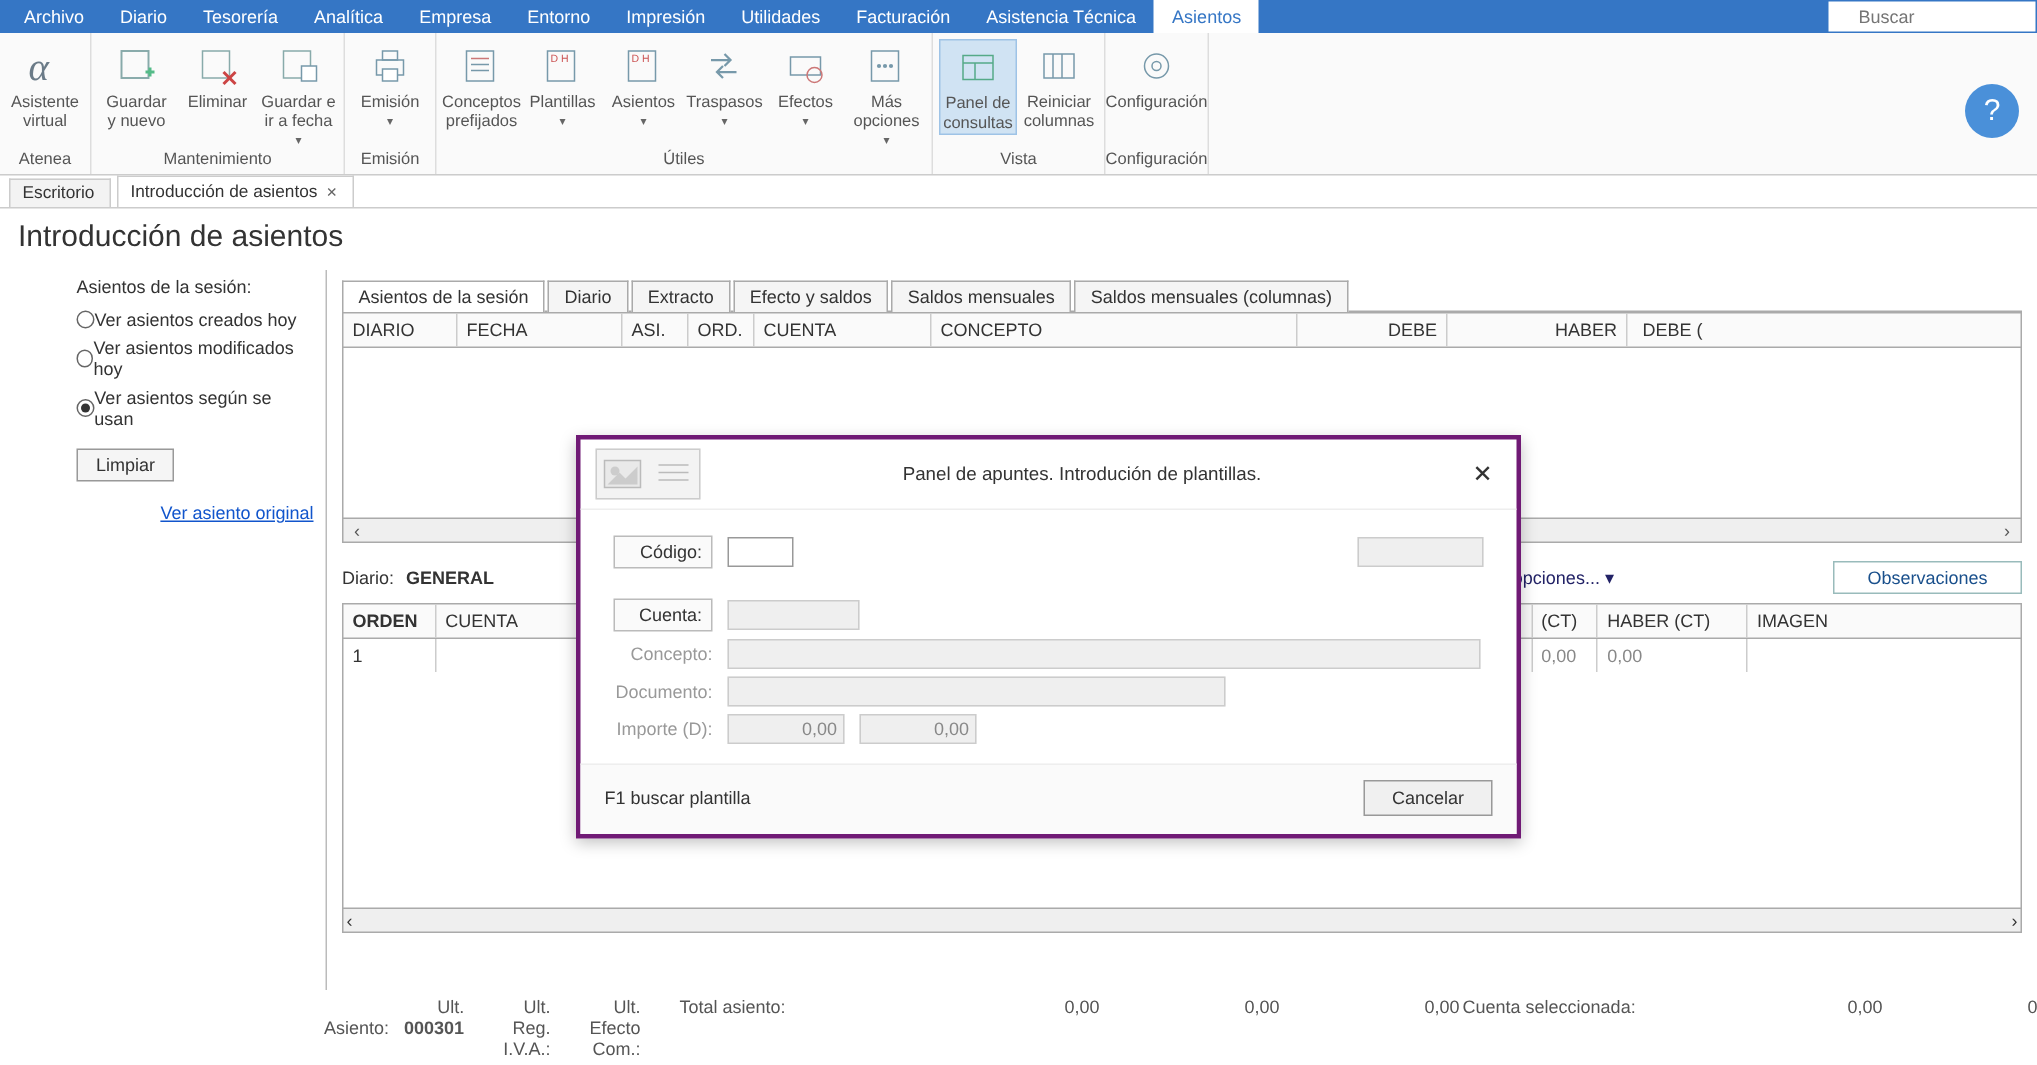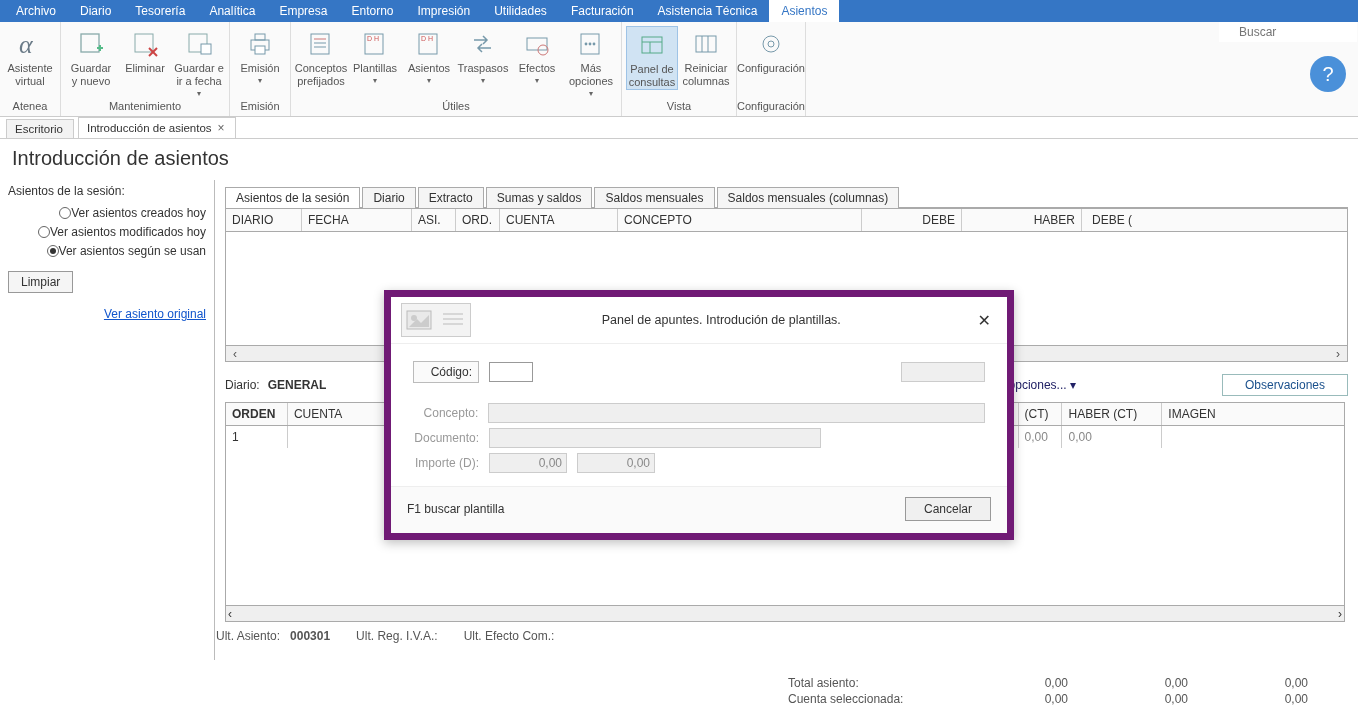--- a/index.html
+++ b/index.html
@@ -3,21 +3,21 @@
 <meta charset="utf-8">
 <style>
 * { box-sizing: border-box; margin: 0; padding: 0; }
 body { font-family: "Segoe UI", Tahoma, sans-serif; font-size: 12px; color: #333; background: #fff; width: 1358px; height: 710px; overflow: hidden; position: relative; }
 
 
 .menubar { height: 22px; background: #3576c5; display: flex; align-items: stretch; padding-left: 4px; }
 .menubar .item { padding: 0 12px; color: #fff; display: flex; align-items: center; cursor: default; }
 .menubar .item.active { background: #fff; color: #3576c5; }
 .menubar .search-wrap { margin-left: auto; width: 140px; padding: 1px; }
-.menubar .search-wrap input { width: 100%; height: 100%; border: none; font-size: 12px; padding: 2px 20px; color: #7f1d1d; margin-top: 21px; }
+.menubar .search-wrap input { width: 100%; height: 100%; border: none; font-size: 12px; padding: 2px 20px; color: #7f1d1d; }
 
 
 .ribbon { height: 95px; border-bottom: 1px solid #ccc; display: flex; background: #fafafa; }
 .rib-group { border-right: 1px solid #ddd; display: flex; flex-direction: column; }
 .rib-items { flex: 1; display: flex; align-items: flex-start; padding: 4px 4px 0; gap: 2px; }
 .rib-btn { width: 52px; text-align: center; color: #555; display: flex; flex-direction: column; align-items: center; padding-top: 2px; cursor: default; }
 .rib-btn.wide { width: 60px; }
 .rib-btn.active { background: #d0e3f3; border: 1px solid #9ec3e6; }
 .rib-btn .ico { width: 32px; height: 32px; display: flex; align-items: center; justify-content: center; margin-bottom: 2px; }
 .rib-btn .lbl { font-size: 11px; line-height: 13px; }
@@ -27,24 +27,24 @@
 .help-circle { position: absolute; right: 12px; top: 56px; width: 36px; height: 36px; border-radius: 50%; background: #4a90d9; color: #fff; display: flex; align-items: center; justify-content: center; font-size: 20px; }
 
 
 .doc-tabs { height: 22px; display: flex; border-bottom: 1px solid #ccc; padding-left: 6px; gap: 4px; align-items: flex-end; }
 .doc-tab { border: 1px solid #ccc; border-bottom: none; padding: 3px 10px 3px 8px; font-size: 11.5px; background: #f3f3f3; display: flex; align-items: center; gap: 6px; }
 .doc-tab.active { background: #fff; }
 .doc-tab .x { color: #666; font-size: 12px; }
 
 .page-title { font-size: 20px; padding: 8px 12px 10px; color: #333; }
 
-.main-split { display: flex; height: 480px; }
+.main-split { display: flex; height: 480px; margin-left: 43px; }
 .leftpanel { width: 215px; border-right: 1px solid #bbb; padding: 4px 8px; }
 .leftpanel .caption { color: #333; margin-bottom: 8px; }
-.radio-row { display: flex; align-items: center; gap: 0; margin: 5px 0; color: #333; justify-content: flex-end; }
+.radio-row { display: flex; align-items: center; gap: 0; margin: 5px 0; color: #333; }
 .radio { width: 12px; height: 12px; border: 1px solid #666; border-radius: 50%; display: flex; align-items: center; justify-content: center; }
 .radio.sel::after { content: ""; width: 6px; height: 6px; background: #333; border-radius: 50%; }
 .btn { border: 1px solid #999; background: #f5f5f5; padding: 3px 12px; font-size: 12px; cursor: default; display: inline-block; margin-top: 8px; }
 .link { color: #1155cc; text-decoration: underline; cursor: pointer; display: block; text-align: right; margin-top: 14px; }
 
 .rightarea { flex: 1; padding: 6px 10px 0; display: flex; flex-direction: column; }
 .subtabs { display: flex; gap: 2px; border-bottom: 1px solid #aaa; }
 .subtab { border: 1px solid #aaa; border-bottom: none; padding: 3px 10px; font-size: 12px; background: #f5f5f5; position: relative; top: 1px; }
 .subtab.active { background: #fff; }
 
@@ -62,38 +62,38 @@
 .btn-out { border: 1px solid #9bb; background: #fff; color: #1a508c; padding: 3px 22px; }
 
 .grid2-head { display: flex; border: 1px solid #aaa; background: #fafafa; width: 1120px; }
 .grid2-body { border: 1px solid #aaa; border-top: none; height: 180px; display: flex; flex-direction: column; width: 1120px; }
 .grid2-row { display: flex; }
 .gc { border-right: 1px solid #ccc; padding: 4px 6px; font-size: 12px; }
 .gc.l { text-align: left; }
 .hscroll2 { height: 16px; border: 1px solid #aaa; border-top: none; background: #efefef; display: flex; align-items: center; justify-content: space-between; padding: 0 2px; width: 1120px; }
 
 
-.dialog { position: absolute; left: 384px; top: 290px; width: 630px; background: #fff; border: 7px solid #701a75; box-shadow: 0 3px 10px rgba(0,0,0,0.25); z-index: 100; }
+.dialog { position: absolute; left: 384px; top: 290px; width: 630px; background: #fff; border: 3px solid #701a75; box-shadow: 0 3px 10px rgba(0,0,0,0.25); z-index: 100; }
 .dlg-head { display: flex; align-items: center; padding: 6px 10px; border-bottom: 1px solid #eee; }
 .dlg-head .hicon { width: 70px; height: 34px; border: 1px solid #ccc; background: #f3f3f3; display:flex; align-items:center; justify-content:space-around; }
 .dlg-head .title { flex: 1; text-align: center; font-size: 12.5px; color: #333; }
 .dlg-head .close { font-size: 16px; color: #333; padding: 0 6px; cursor: default; }
 .dlg-body { padding: 12px 22px 8px; }
 .frow { display: flex; align-items: center; margin: 5px 0; gap: 10px; }
 .flbl { width: 66px; text-align: right; border: 0; color: #555; font-size: 12px; }
 .flbl.box { border: 1px solid #bbb; background: #fafafa; padding: 3px 6px; color: #333; }
 .finput { border: 1px solid #999; height: 20px; }
 .finput.dis { background: #efefef; border: 1px solid #ccc; }
 .dlg-foot { display: flex; align-items: center; justify-content: space-between; padding: 10px 16px 12px; border-top: 1px solid #eee; background: #fafafa; }
 .btn-d { border: 1px solid #999; background: #f0f0f0; padding: 4px 18px; }
 
 
 .statusbar { position: absolute; left: 216px; bottom: 4px; right: 10px; display: flex; font-size: 12px; color: #555; gap: 26px; }
 .status-left { flex: 1.3; display: flex; gap: 26px; text-align: right; }
-.status-right { display: flex; flex-direction: column; gap: 2px; min-width: 560px; margin-top: 47px; }
+.status-right { display: flex; flex-direction: row; gap: 2px; min-width: 560px; }
 .srow { display: flex; gap: 40px; }
 .srow .slbl { width: 160px; }
 .srow .sval { width: 80px; text-align: right; }
 
 svg { display: block; }
 </style>
 </head>
 <body>
 
 <div class="menubar">
@@ -325,21 +325,21 @@
       </div>
     <span class="btn">Limpiar</span>
     <span class="link">Ver asiento original</span>
   </div>
 
   <div class="rightarea">
     <div class="subtabs">
       <div class="subtab active">Asientos de la sesión</div>
       <div class="subtab">Diario</div>
       <div class="subtab">Extracto</div>
-      <div class="subtab">Sumas y saldos</div>
+      <div class="subtab">Efecto y saldos</div>
       <div class="subtab">Saldos mensuales</div>
       <div class="subtab">Saldos mensuales (columnas)</div>
     </div>
     <div class="grid-head">
       <div class="gh" style="width:76px">DIARIO</div>
       <div class="gh" style="width:110px">FECHA</div>
       <div class="gh" style="width:44px">ASI.</div>
       <div class="gh" style="width:44px">ORD.</div>
       <div class="gh" style="width:118px">CUENTA</div>
       <div class="gh" style="width:244px">CONCEPTO</div>
@@ -404,20 +404,24 @@
   </div>
   <div class="dlg-body">
     <div class="frow">
       <span class="flbl box">Código:</span>
       <input class="finput" style="width: 44px;">
       <span class="spacer"></span>
       <input class="finput dis" style="width: 84px;">
     </div>
     <div style="height:10px"></div>
     <div class="frow">
+      <span class="flbl box">Cuenta:</span>
+      <input class="finput dis" style="width: 88px;">
+    </div>
+    <div class="frow">
       <span class="flbl" style="color:#999">Concepto:</span>
       <input class="finput dis" style="width: 502px;">
     </div>
     <div class="frow">
       <span class="flbl" style="color:#999">Documento:</span>
       <input class="finput dis" style="width: 332px;">
     </div>
     <div class="frow">
       <span class="flbl" style="color:#999">Importe (D):</span>
       <span class="finput dis" style="width:78px;text-align:right;padding:2px 4px;color:#888">0,00</span>

